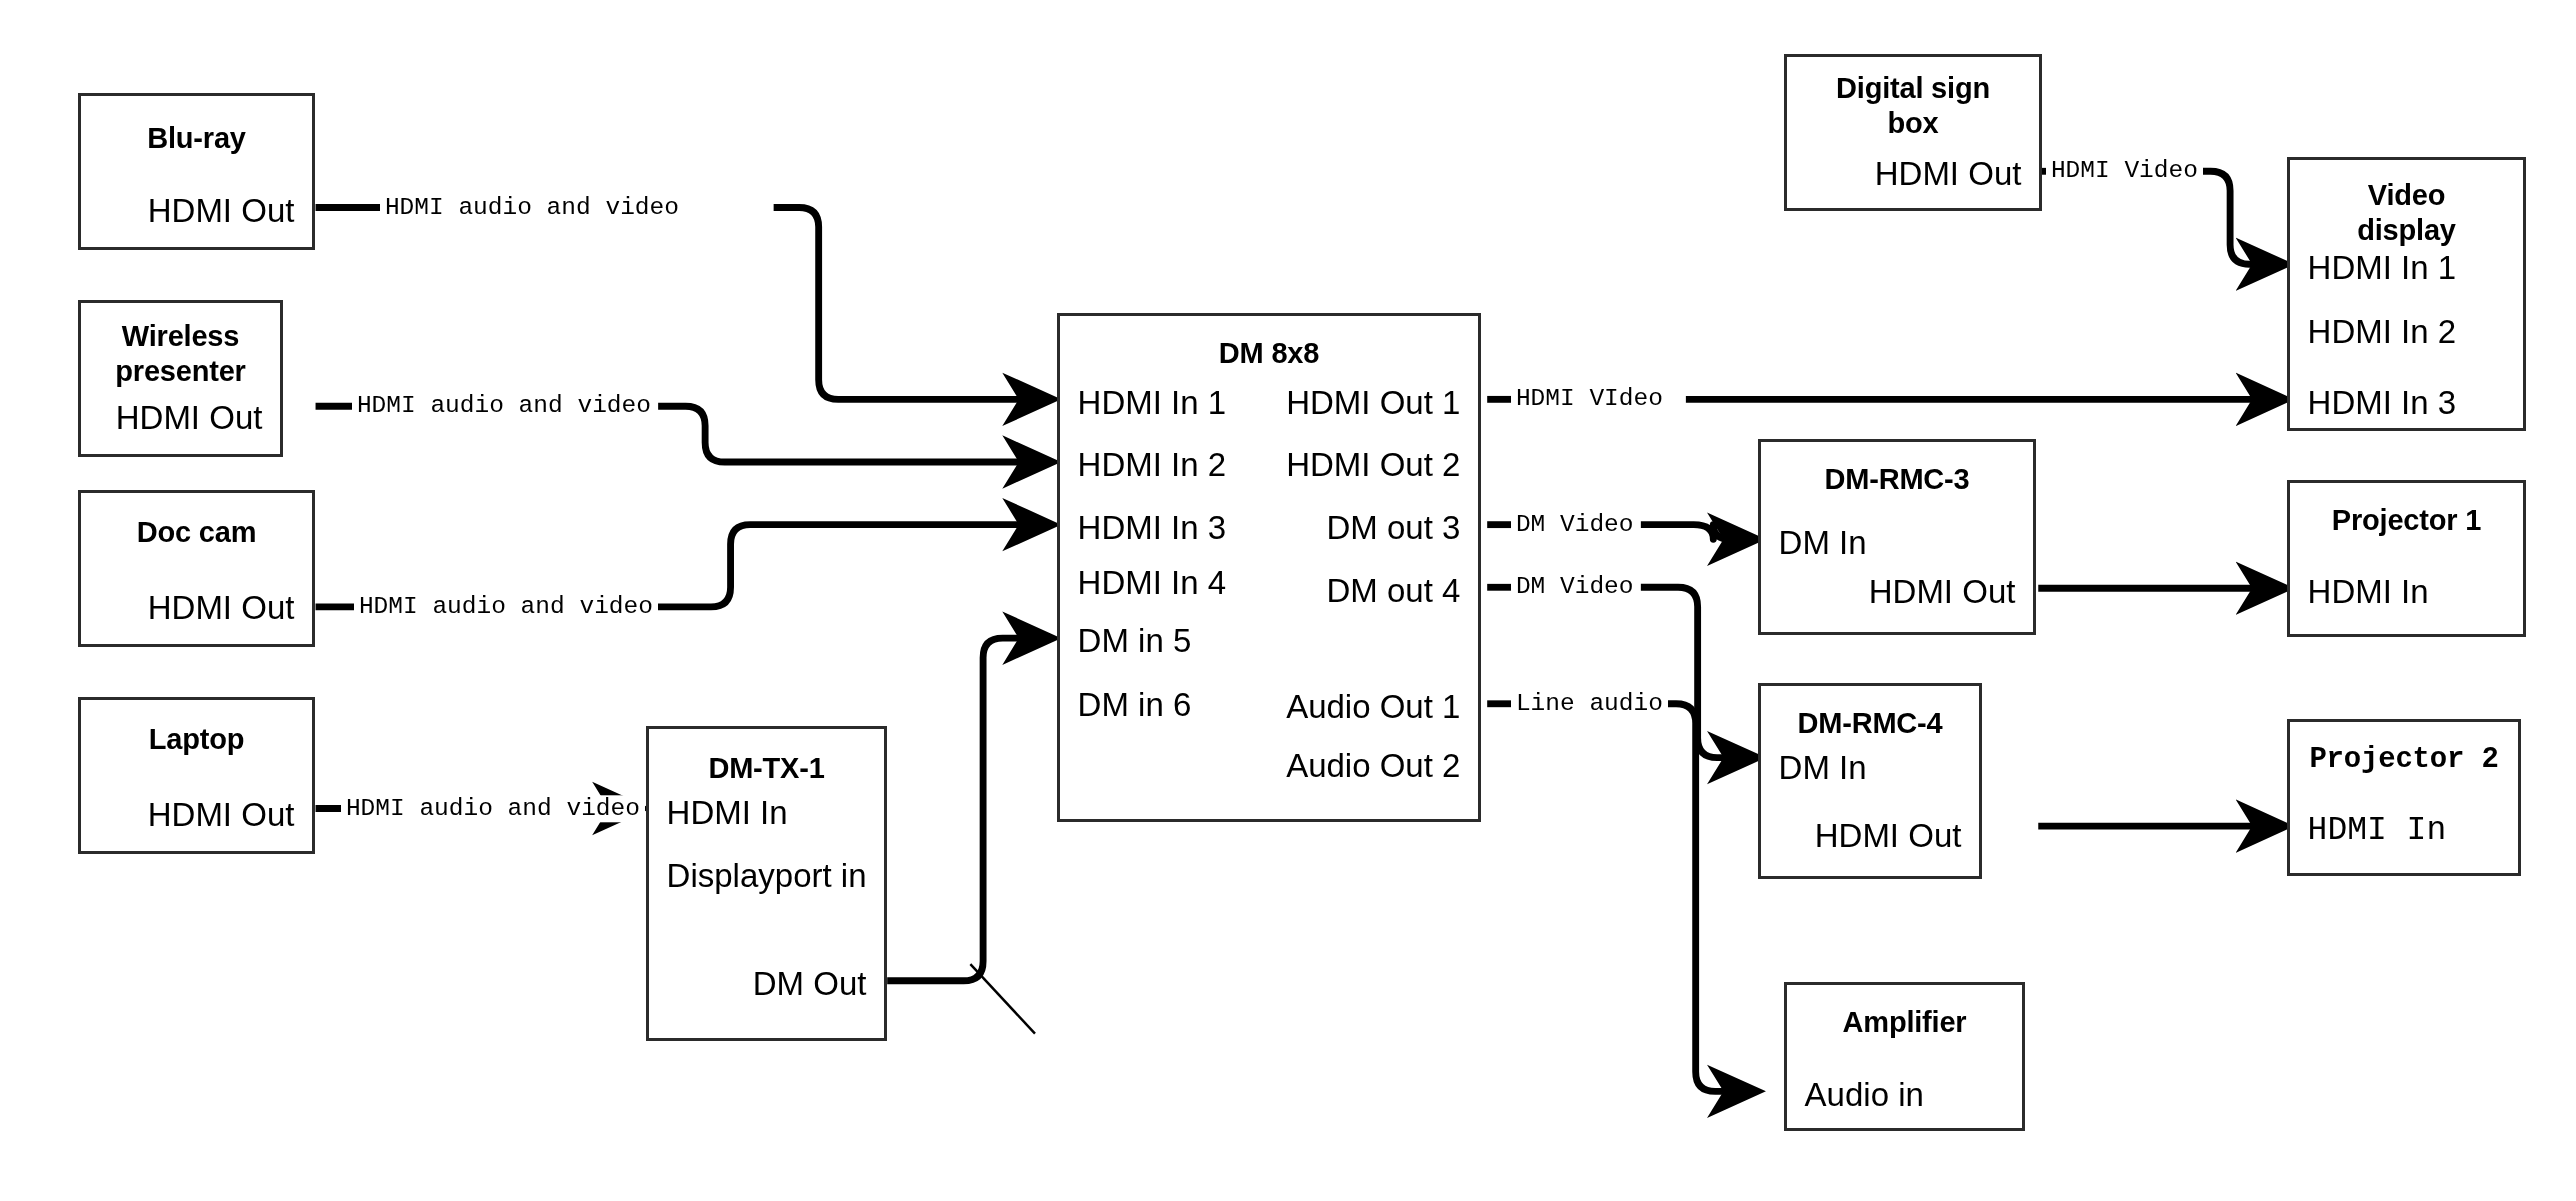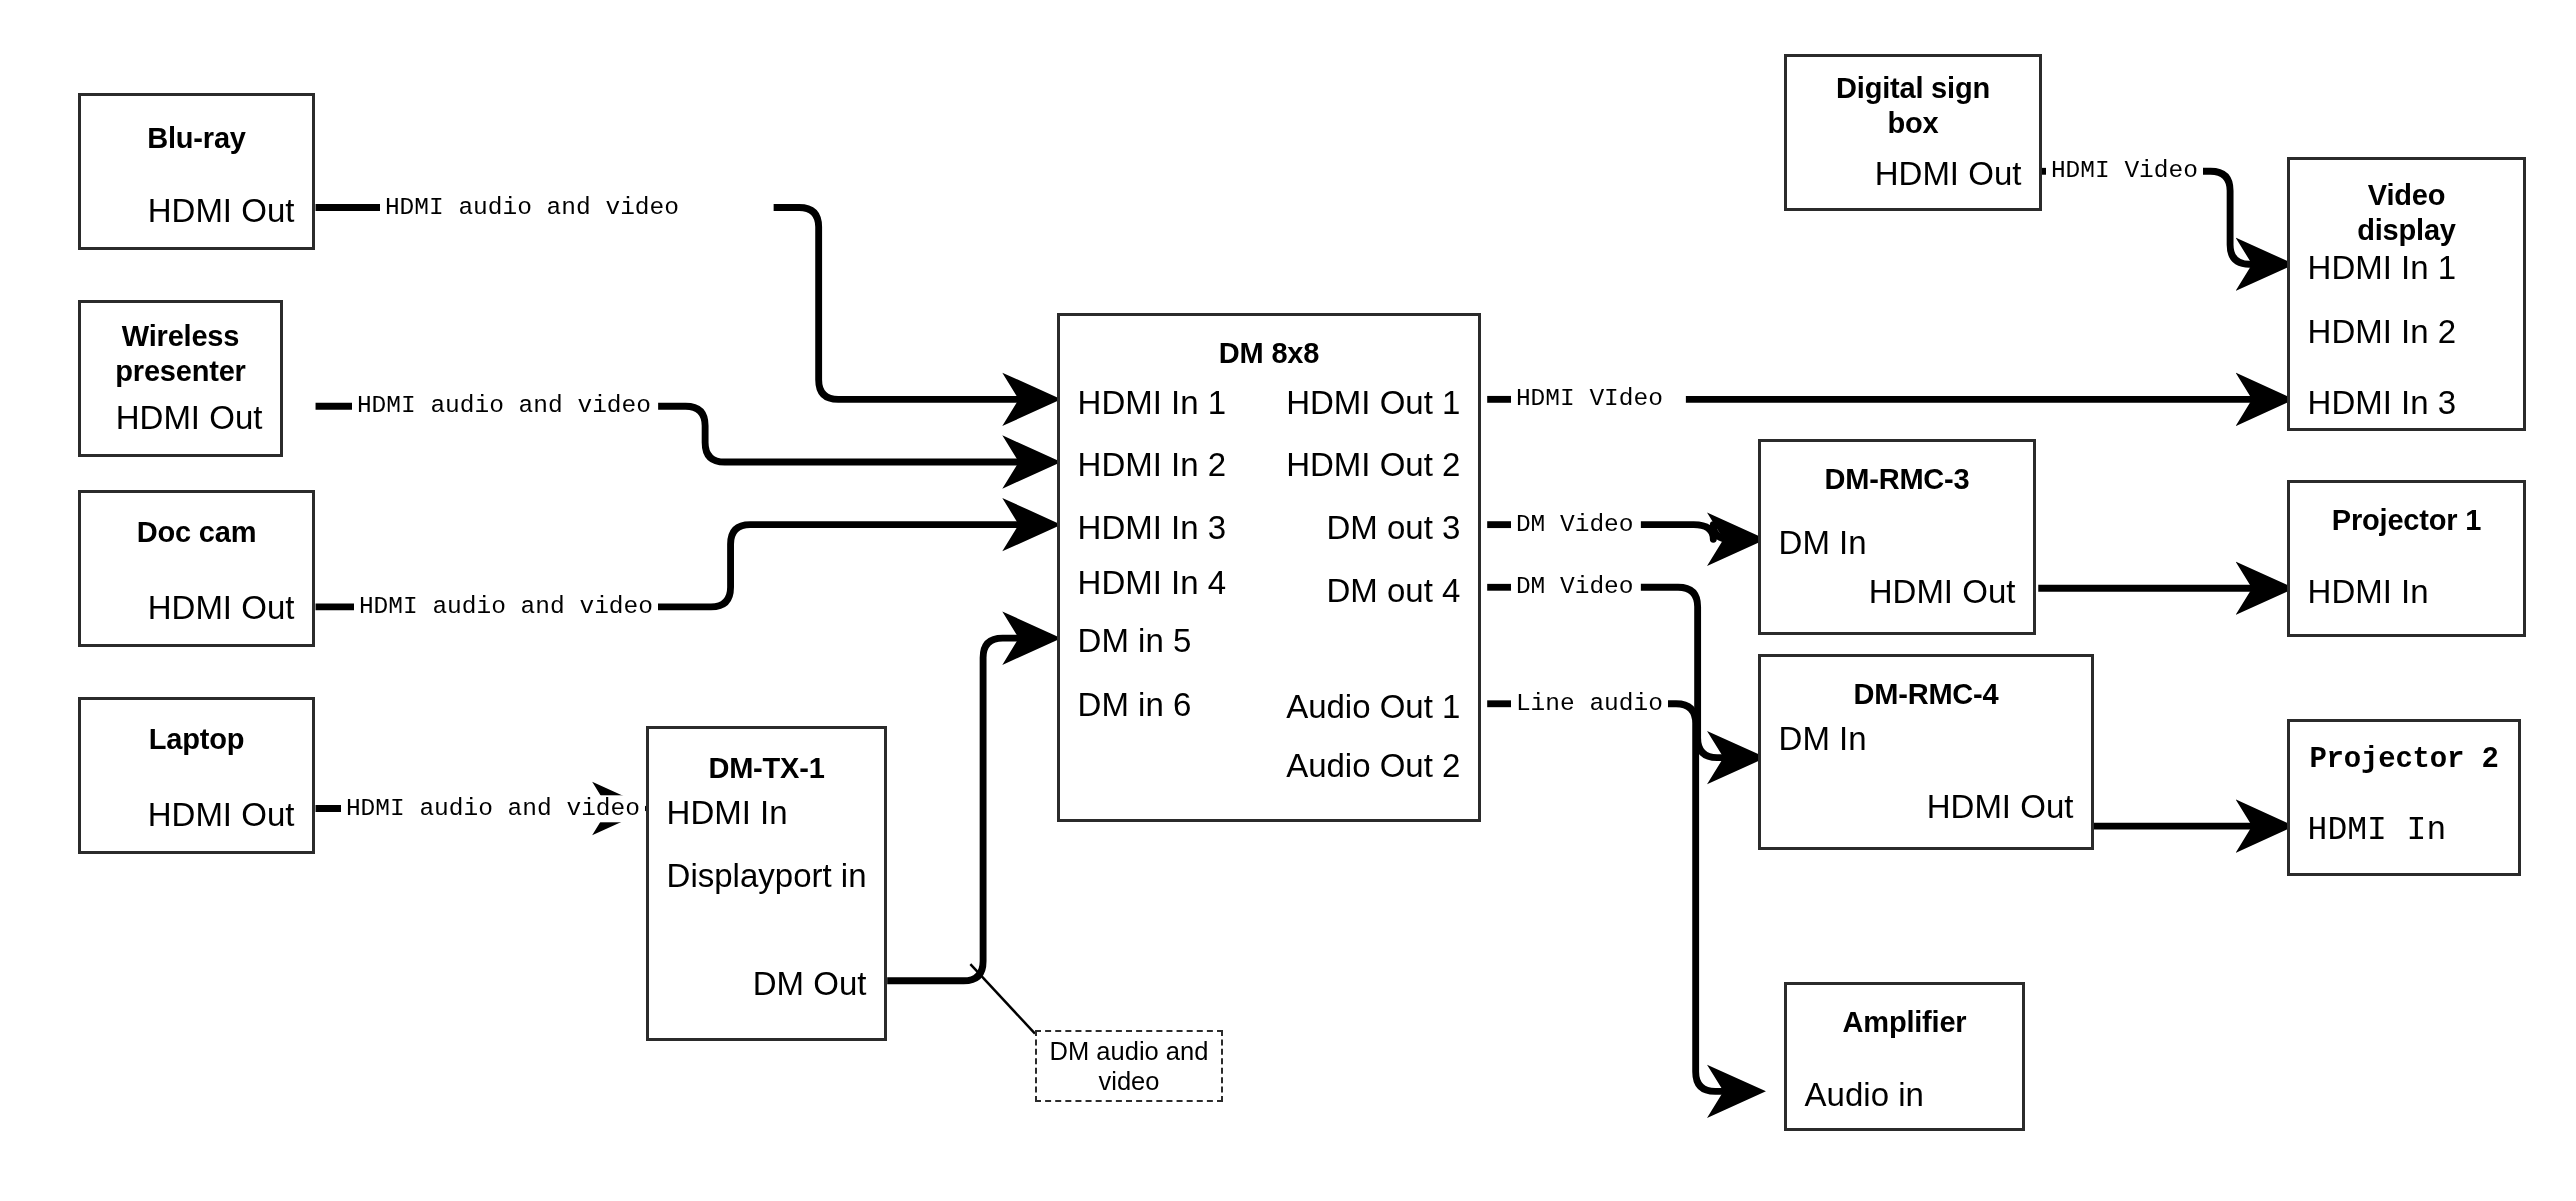--- a/index.html
+++ b/index.html
@@ -175,21 +175,21 @@
     <div class="port left" style="top:155px;">HDMI In 2</div>
     <div class="port left" style="top:226px;">HDMI In 3</div>
   </div>
 
   <div class="node" style="left:1758px;top:439px;width:278px;height:196px;">
     <div class="title" style="top:19.6px;">DM-RMC-3</div>
     <div class="port left" style="top:84px;">DM In</div>
     <div class="port right" style="top:133px;">HDMI Out</div>
   </div>
 
-  <div class="node" style="left:1758px;top:654px;width:336px;height:196px;">
+  <div class="node" style="left:1758px;top:683px;width:224px;height:196px;">
     <div class="title" style="top:19.6px;">DM-RMC-4</div>
     <div class="port left" style="top:65px;">DM In</div>
     <div class="port right" style="top:133px;">HDMI Out</div>
   </div>
 
   <div class="node" style="left:2287px;top:480px;width:239px;height:157px;">
     <div class="title" style="top:19.6px;">Projector 1</div>
     <div class="port left" style="top:92px;">HDMI In</div>
   </div>
 
@@ -206,16 +206,15 @@
   <div class="wire-label" style="left:380px;top:208px;">HDMI audio and video</div>
   <div class="wire-label" style="left:352px;top:406px;">HDMI audio and video</div>
   <div class="wire-label" style="left:354px;top:607px;">HDMI audio and video</div>
   <div class="wire-label" style="left:341px;top:809px;">HDMI audio and video</div>
   <div class="wire-label" style="left:2046px;top:171px;">HDMI Video</div>
   <div class="wire-label" style="left:1511px;top:399px;">HDMI VIdeo</div>
   <div class="wire-label" style="left:1511px;top:525px;">DM Video</div>
   <div class="wire-label" style="left:1511px;top:587px;">DM Video</div>
   <div class="wire-label" style="left:1511px;top:704px;">Line audio</div>
 
-  <div class="note" style="left:1035px;top:1030px;width:188px;height:72px;">DM audio and video</div>
 
 </div>
 
 
 </body></html>

